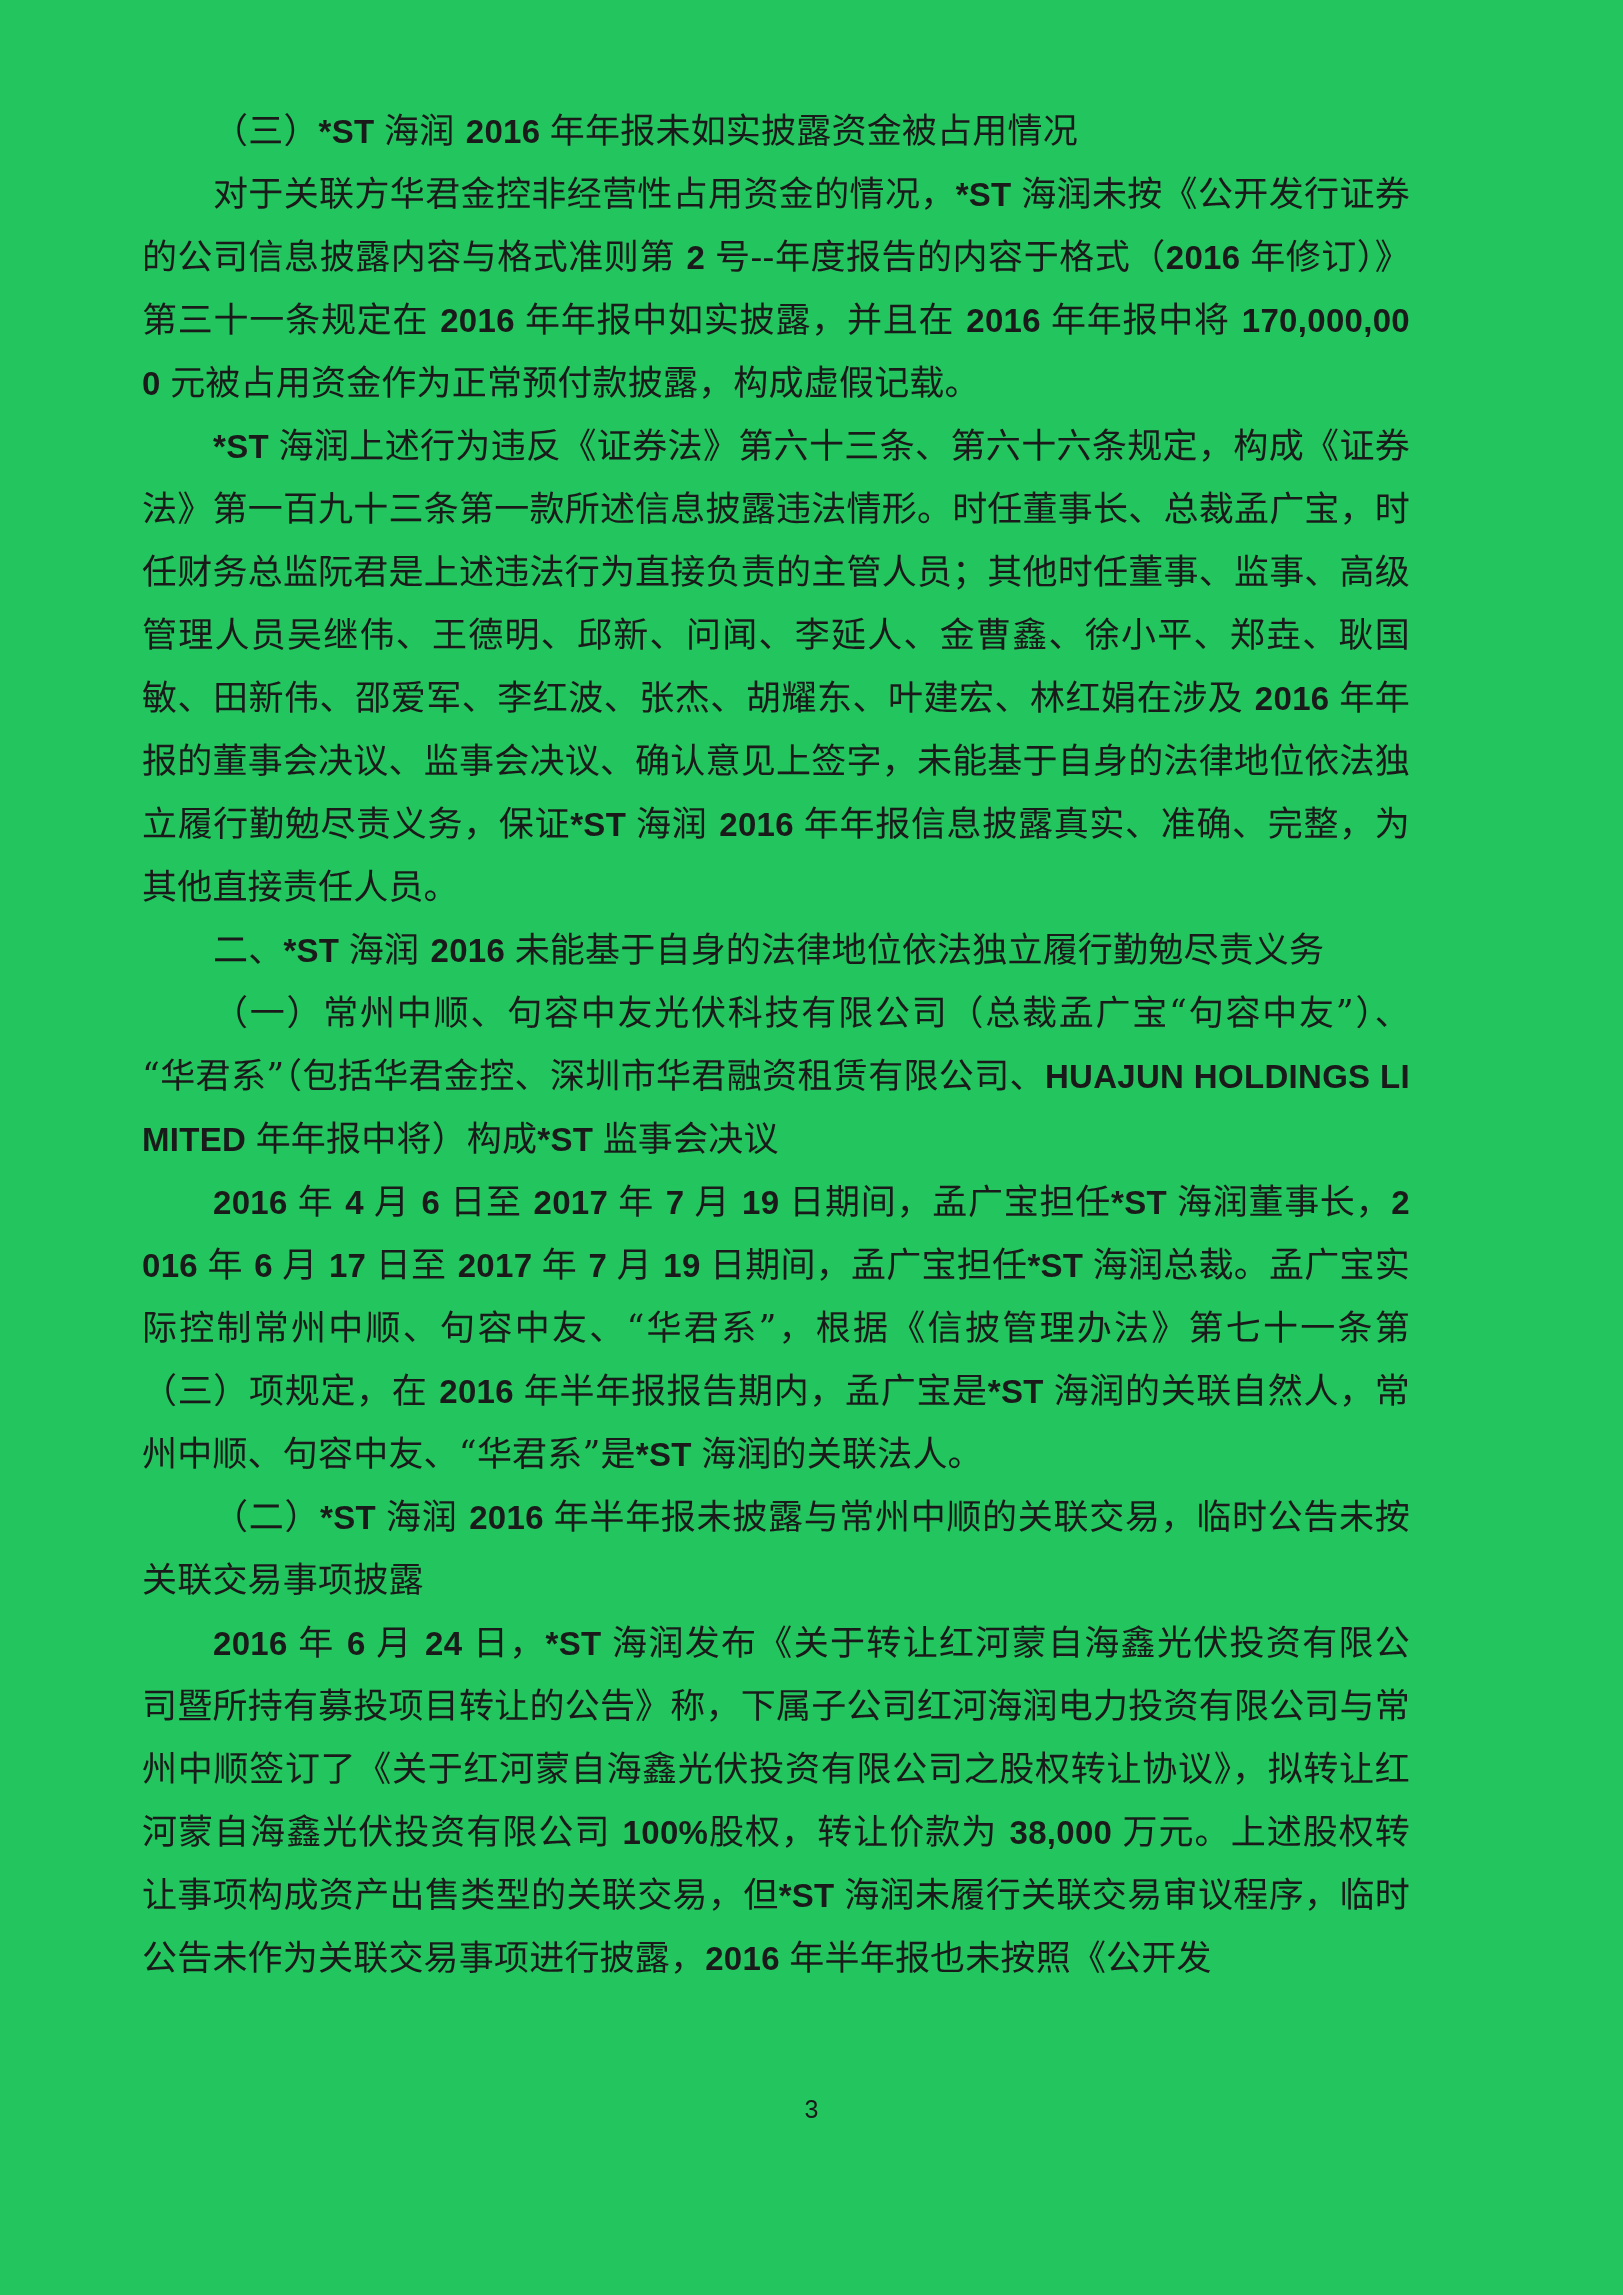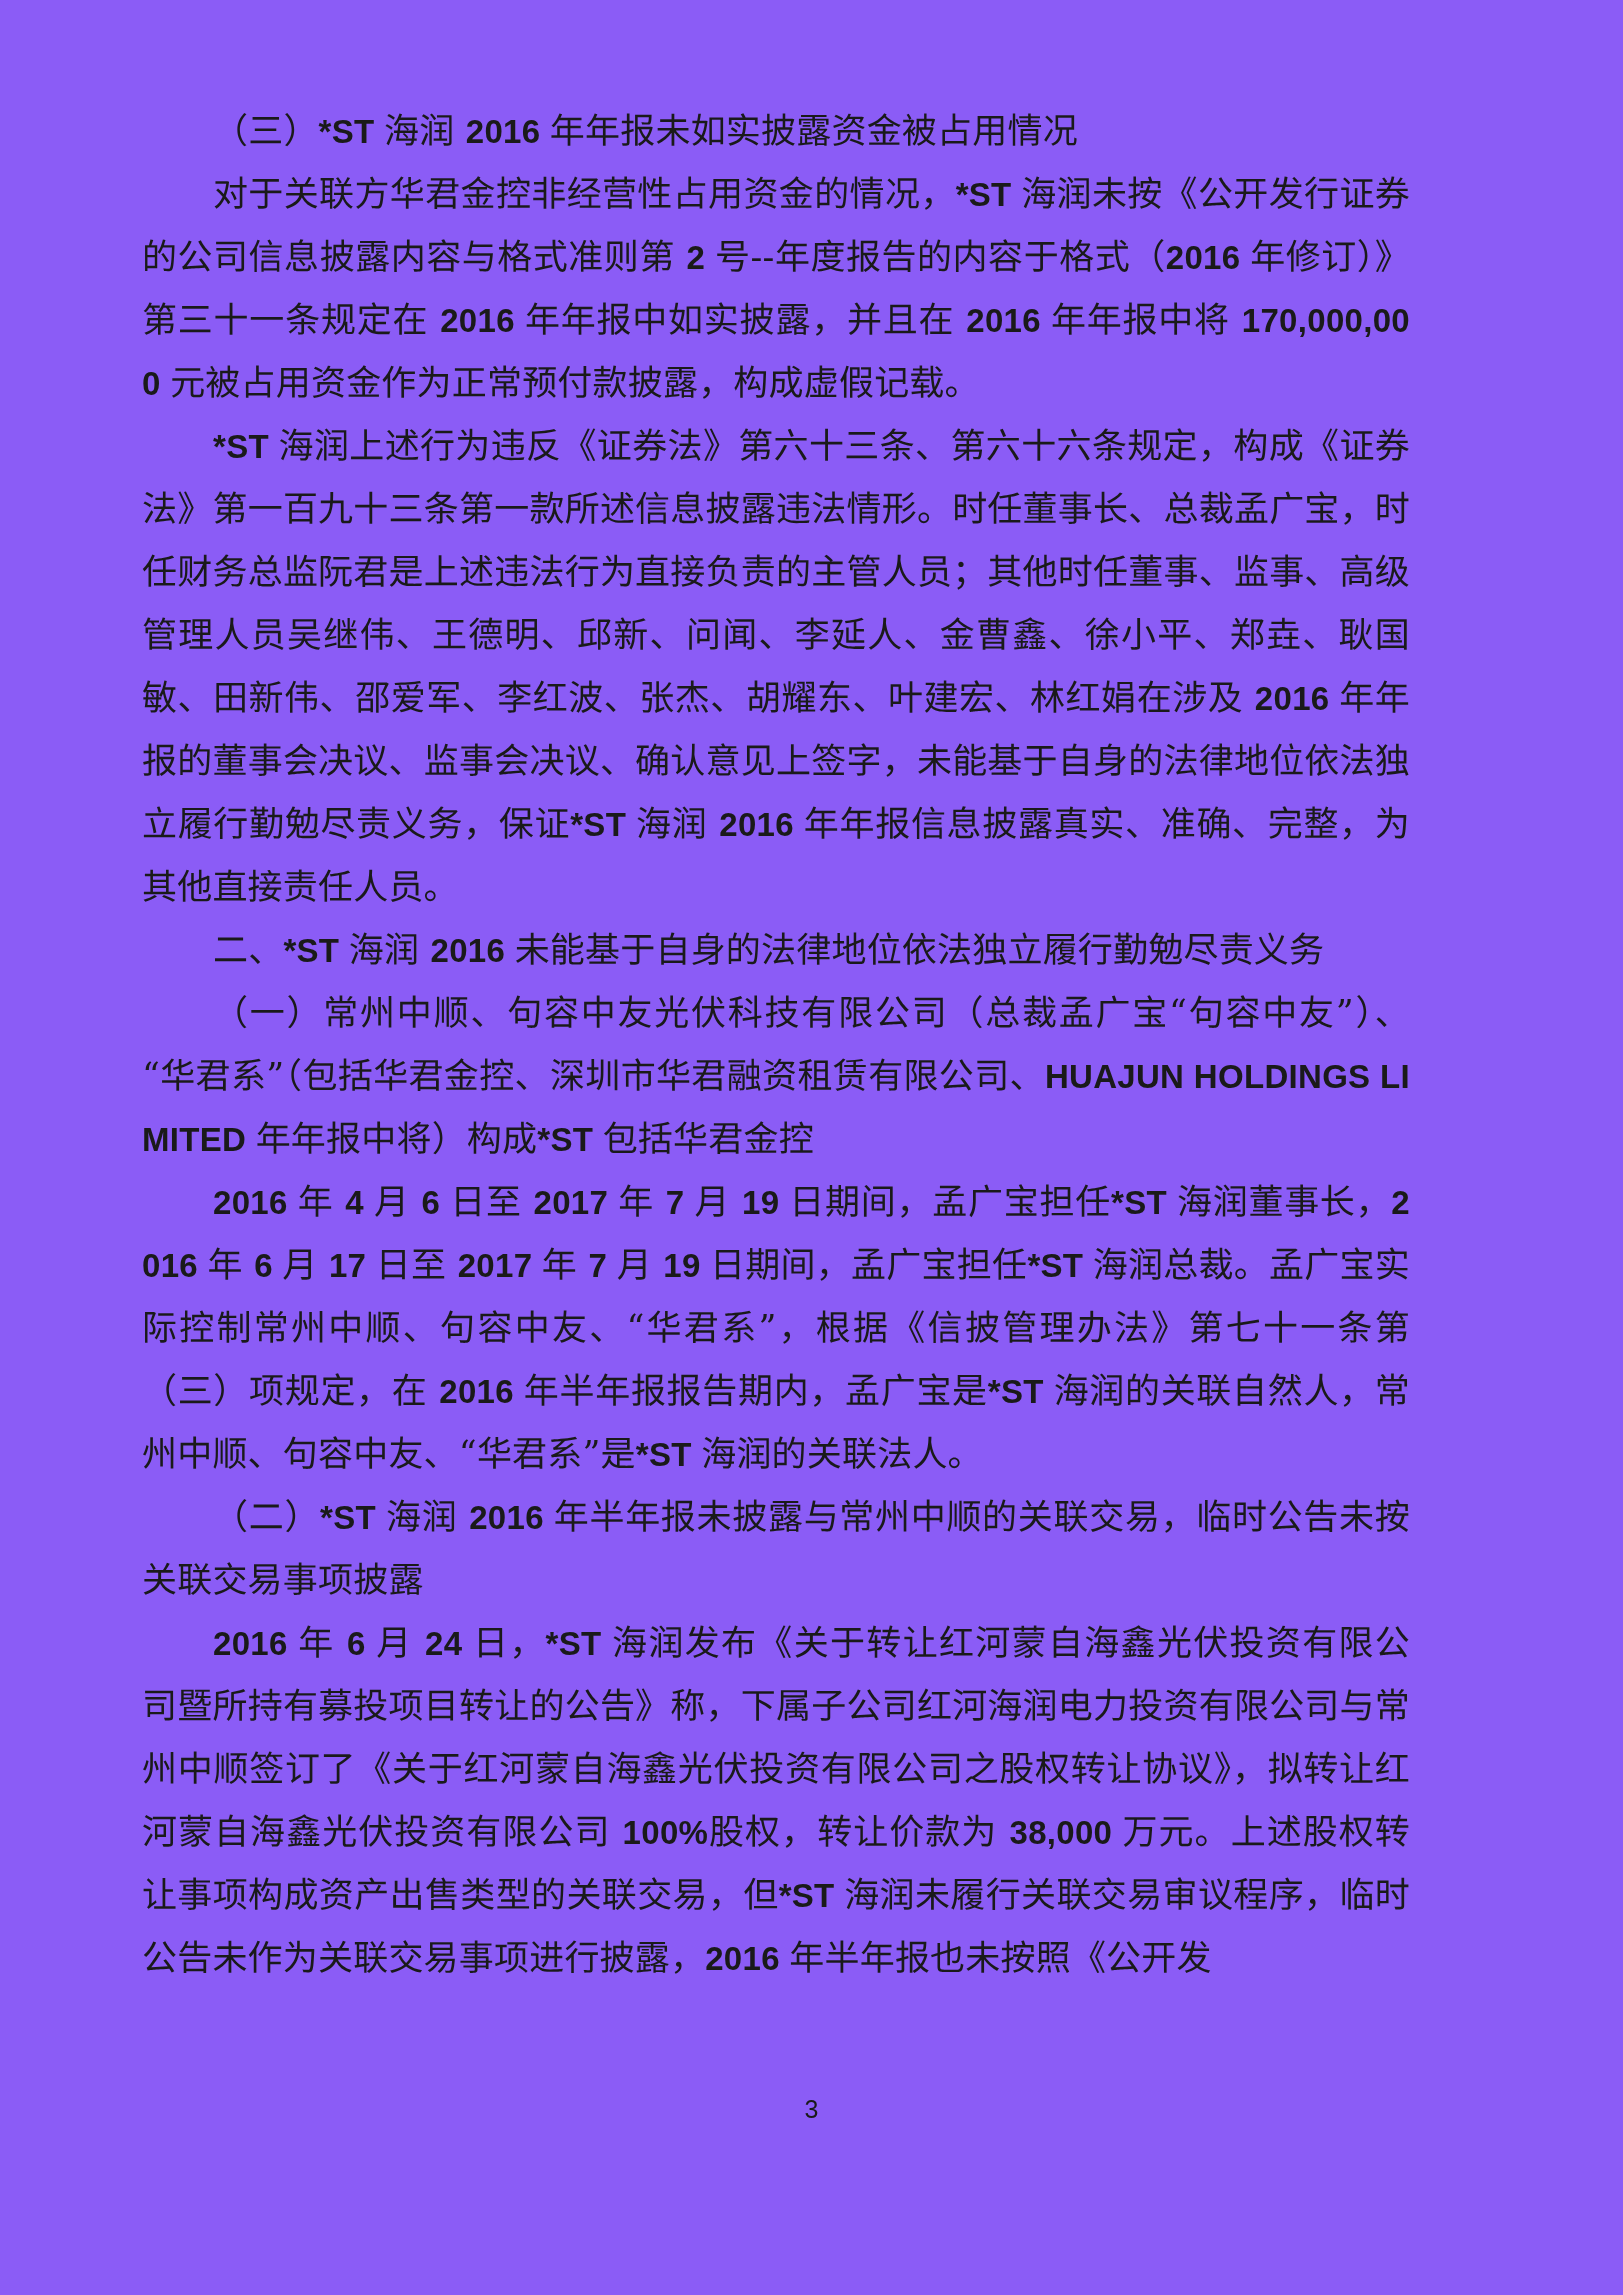--- a/index.html
+++ b/index.html
@@ -12,21 +12,21 @@
     width: 1623px;
     height: 2295px;
     position: relative;
     overflow: hidden;
     font-family: "DejaVu Serif", serif;
   }
 
   #page {
     position: absolute;
     inset: 0;
-    background: #8b5cf6;
+    background: #22c55e;
   }
 
   #content {
     position: absolute;
     left: 142px;
     top: 100px;
     width: 1268px;
   }
 
   
@@ -69,21 +69,21 @@
 </head>
 <body>
 
 <div id="page">
 
   <div id="content">
       <p class="para"><span>（三）</span><span class="lat">*ST </span><span>海润 </span><span class="lat">2016 </span><span>年年报未如实披露资金被占用情况</span></p>
       <p class="para"><span>对于关联方华君金控非经营性占用资金的情况，</span><span class="lat">*ST </span><span>海润未按《公开发行证券的公司信息披露内容与格式准则第 </span><span class="lat">2 </span><span>号--年度报告的内容于格式（</span><span class="lat">2016 </span><span>年修订）》第三十一条规定在 </span><span class="lat">2016 </span><span>年年报中如实披露，并且在 </span><span class="lat">2016 </span><span>年年报中将 </span><span class="lat">170,000,000 </span><span>元被占用资金作为正常预付款披露，构成虚假记载。</span></p>
       <p class="para"><span class="lat">*ST </span><span>海润上述行为违反《证券法》第六十三条、第六十六条规定，构成《证券法》第一百九十三条第一款所述信息披露违法情形。时任董事长、总裁孟广宝，时任财务总监阮君是上述违法行为直接负责的主管人员；其他时任董事、监事、高级管理人员吴继伟、王德明、邱新、问闻、李延人、金曹鑫、徐小平、郑垚、耿国敏、田新伟、邵爱军、李红波、张杰、胡耀东、叶建宏、林红娟在涉及 </span><span class="lat">2016 </span><span>年年报的董事会决议、监事会决议、确认意见上签字，未能基于自身的法律地位依法独立履行勤勉尽责义务，保证</span><span class="lat">*ST </span><span>海润 </span><span class="lat">2016 </span><span>年年报信息披露真实、准确、完整，为其他直接责任人员。</span></p>
       <p class="para"><span>二、</span><span class="lat">*ST </span><span>海润 </span><span class="lat">2016 </span><span>未能基于自身的法律地位依法独立履行勤勉尽责义务</span></p>
-      <p class="para"><span>（一）常州中顺、句容中友光伏科技有限公司（总裁孟广宝“句容中友”）、“华君系”（包括华君金控、深圳市华君融资租赁有限公司、</span><span class="lat">HUAJUN HOLDINGS LIMITED </span><span>年年报中将）构成</span><span class="lat">*ST </span><span>包括华君金控</span></p>
+      <p class="para"><span>（一）常州中顺、句容中友光伏科技有限公司（总裁孟广宝“句容中友”）、“华君系”（包括华君金控、深圳市华君融资租赁有限公司、</span><span class="lat">HUAJUN HOLDINGS LIMITED </span><span>年年报中将）构成</span><span class="lat">*ST </span><span>监事会决议</span></p>
       <p class="para"><span class="lat">2016 </span><span>年 </span><span class="lat">4 </span><span>月 </span><span class="lat">6 </span><span>日至 </span><span class="lat">2017 </span><span>年 </span><span class="lat">7 </span><span>月 </span><span class="lat">19 </span><span>日期间，孟广宝担任</span><span class="lat">*ST </span><span>海润董事长，</span><span class="lat">2016 </span><span>年 </span><span class="lat">6 </span><span>月 </span><span class="lat">17 </span><span>日至 </span><span class="lat">2017 </span><span>年 </span><span class="lat">7 </span><span>月 </span><span class="lat">19 </span><span>日期间，孟广宝担任</span><span class="lat">*ST </span><span>海润总裁。孟广宝实际控制常州中顺、句容中友、“华君系”，根据《信披管理办法》第七十一条第（三）项规定，在 </span><span class="lat">2016 </span><span>年半年报报告期内，孟广宝是</span><span class="lat">*ST </span><span>海润的关联自然人，常州中顺、句容中友、“华君系”是</span><span class="lat">*ST </span><span>海润的关联法人。</span></p>
       <p class="para"><span>（二）</span><span class="lat">*ST </span><span>海润 </span><span class="lat">2016 </span><span>年半年报未披露与常州中顺的关联交易，临时公告未按关联交易事项披露</span></p>
       <p class="para"><span class="lat">2016 </span><span>年 </span><span class="lat">6 </span><span>月 </span><span class="lat">24 </span><span>日，</span><span class="lat">*ST </span><span>海润发布《关于转让红河蒙自海鑫光伏投资有限公司暨所持有募投项目转让的公告》称，下属子公司红河海润电力投资有限公司与常州中顺签订了《关于红河蒙自海鑫光伏投资有限公司之股权转让协议》，拟转让红河蒙自海鑫光伏投资有限公司 </span><span class="lat">100%</span><span>股权，转让价款为 </span><span class="lat">38,000 </span><span>万元。上述股权转让事项构成资产出售类型的关联交易，但</span><span class="lat">*ST </span><span>海润未履行关联交易审议程序，临时公告未作为关联交易事项进行披露，</span><span class="lat">2016 </span><span>年半年报也未按照《公开发</span></p>
     </div>
 
   <div id="page-number">3</div>
 
 </div>
 
 

